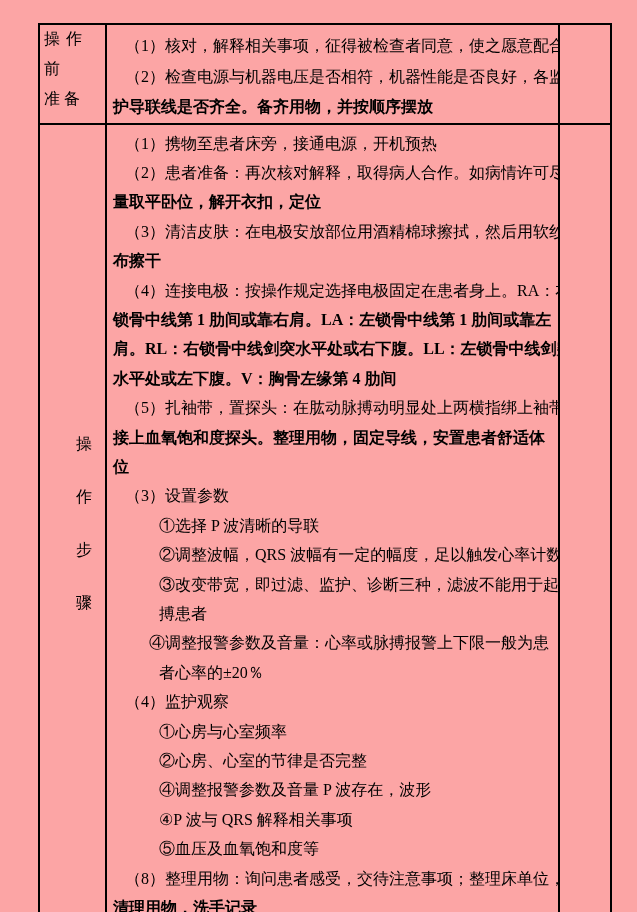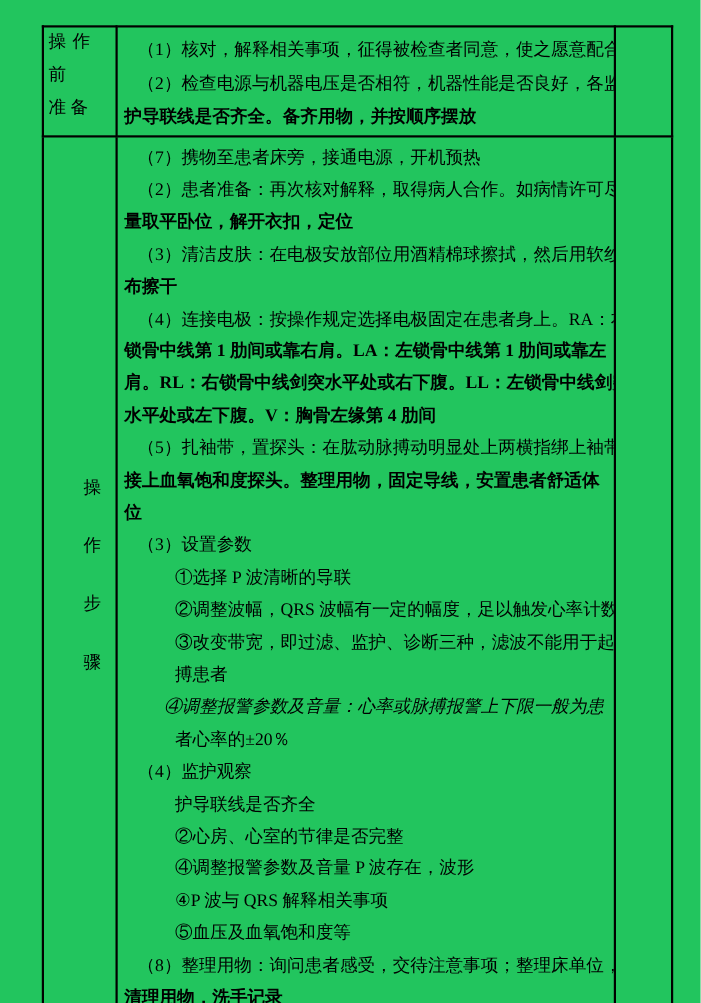--- a/index.html
+++ b/index.html
@@ -4,21 +4,21 @@
 <style>
   html, body {
     margin: 0;
     padding: 0;
     background: #ffffff;
   }
   .page {
     position: relative;
     width: 637px;
     height: 912px;
-    background: #22c55e;
+    background: #fca5a5;
     font-family: "Liberation Serif", "DejaVu Serif", serif;
     color: #000000;
     overflow: hidden;
   }
   table.doc-table {
     position: absolute;
     left: 38px;
     top: 23px;
     border-collapse: collapse;
     table-layout: fixed;
@@ -74,21 +74,21 @@
   .row-prep .content-inner { padding-top: 6px; }
   .row-prep .line { line-height: 30.5px; }
   .row-steps .line { line-height: 29.4px; }
   .line {
     white-space: nowrap;
     overflow: hidden;
   }
   .line.p1   { padding-left: 13px; }
   .line.cont { padding-left: 1px; font-weight: bold; }
   .line.sub  { padding-left: 47px; }
-  .line.sub4 { padding-left: 37px; font-style: italic; }
+  .line.sub4 { padding-left: 37px; }
 </style>
 </head>
 <body>
 
 <div class="page">
   <table class="doc-table">
     <colgroup>
       <col class="col-header">
       <col class="col-content">
       <col class="col-remark">
@@ -116,41 +116,41 @@
         <td>
           <div class="vcell-inner">
             <span class="vchar">操</span>
             <span class="vchar">作</span>
             <span class="vchar">步</span>
             <span class="vchar">骤</span>
           </div>
         </td>
         <td>
           <div class="content-inner">
-              <div class="line p1">（7）携物至患者床旁，接通电源，开机预热</div>
+              <div class="line p1">（1）携物至患者床旁，接通电源，开机预热</div>
               <div class="line p1">（2）患者准备：再次核对解释，取得病人合作。如病情许可尽</div>
               <div class="line cont">量取平卧位，解开衣扣，定位</div>
               <div class="line p1">（3）清洁皮肤：在电极安放部位用酒精棉球擦拭，然后用软纱</div>
               <div class="line cont">布擦干</div>
               <div class="line p1">（4）连接电极：按操作规定选择电极固定在患者身上。RA：右</div>
               <div class="line cont">锁骨中线第 1 肋间或靠右肩。LA：左锁骨中线第 1 肋间或靠左</div>
               <div class="line cont">肩。RL：右锁骨中线剑突水平处或右下腹。LL：左锁骨中线剑突</div>
               <div class="line cont">水平处或左下腹。V：胸骨左缘第 4 肋间</div>
               <div class="line p1">（5）扎袖带，置探头：在肱动脉搏动明显处上两横指绑上袖带。</div>
               <div class="line cont">接上血氧饱和度探头。整理用物，固定导线，安置患者舒适体</div>
               <div class="line cont">位</div>
               <div class="line p1">（3）设置参数</div>
               <div class="line sub">①选择 P 波清晰的导联</div>
               <div class="line sub">②调整波幅，QRS 波幅有一定的幅度，足以触发心率计数</div>
               <div class="line sub">③改变带宽，即过滤、监护、诊断三种，滤波不能用于起</div>
               <div class="line sub">搏患者</div>
               <div class="line sub4">④调整报警参数及音量：心率或脉搏报警上下限一般为患</div>
               <div class="line sub">者心率的±20％</div>
               <div class="line p1">（4）监护观察</div>
-              <div class="line sub">护导联线是否齐全</div>
+              <div class="line sub">①心房与心室频率</div>
               <div class="line sub">②心房、心室的节律是否完整</div>
               <div class="line sub">④调整报警参数及音量 P 波存在，波形</div>
               <div class="line sub">④P 波与 QRS 解释相关事项</div>
               <div class="line sub">⑤血压及血氧饱和度等</div>
               <div class="line p1">（8）整理用物：询问患者感受，交待注意事项；整理床单位，</div>
               <div class="line cont">清理用物，洗手记录</div>
             </div>
         </td>
         <td>
           <div></div>

